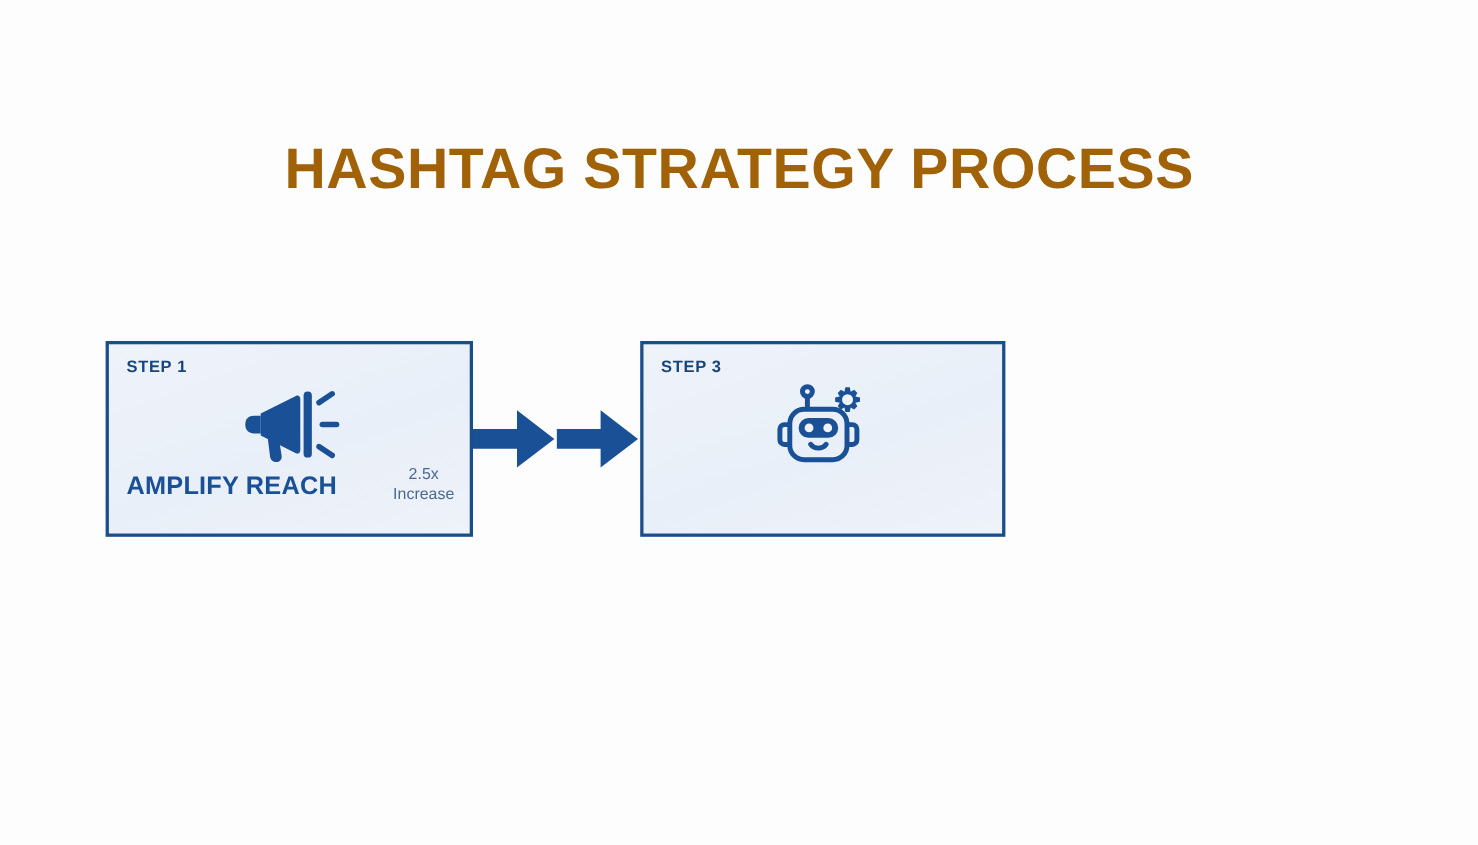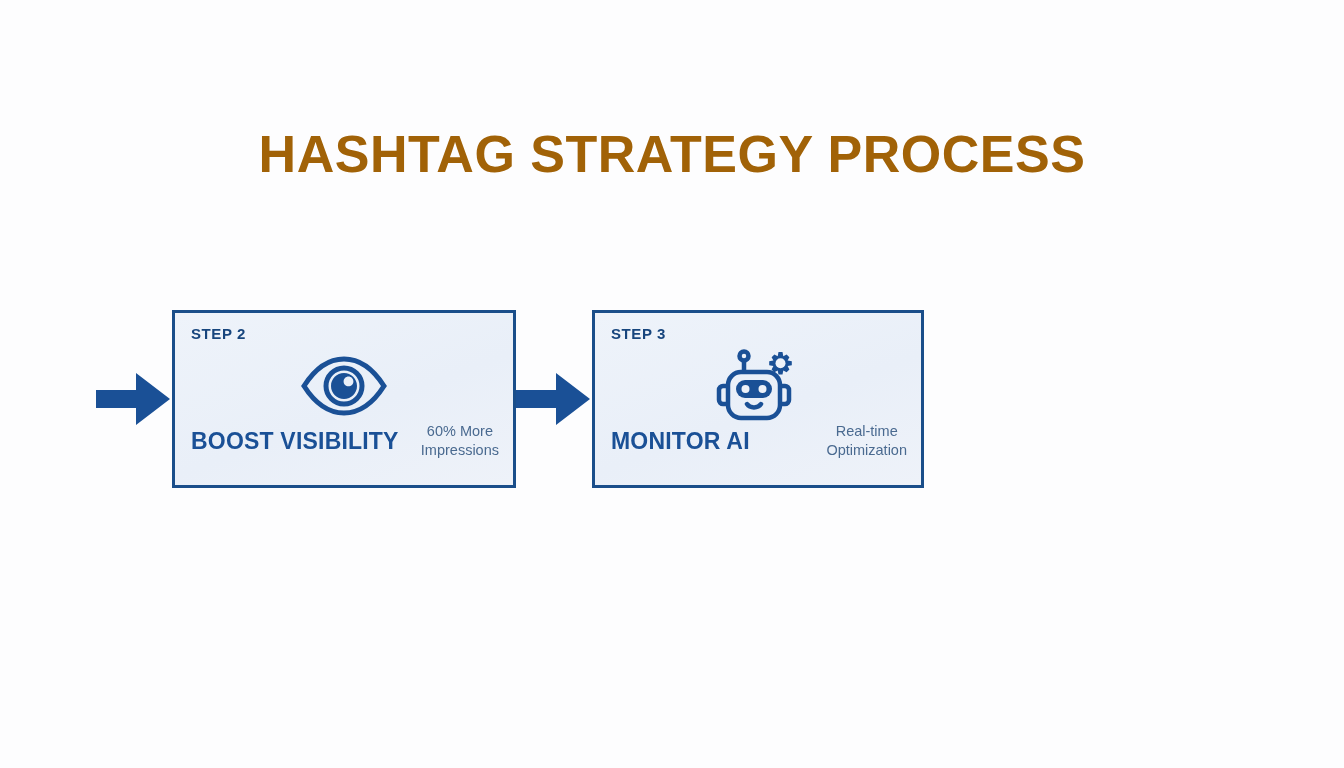--- a/index.html
+++ b/index.html
@@ -109,47 +109,54 @@
   }
   .connector svg { display: block; }
 </style>
 </head>
 <body>
 
 <div class="page-title">HASHTAG STRATEGY PROCESS</div>
 
 <div class="flow">
 
+  <div class="card card-1">
+    <div class="step-label">STEP 1</div>
+    <div class="icon-wrap">
+      <svg width="92" height="76" viewBox="0 0 92 76" fill="none">
+        <g fill="#1a5096">
+          <path d="M14 30 C9 30 6 33 6 38 C6 43 9 46 14 46 L20 46 L20 30 Z"></path>
+          <path d="M20 28 L52 12 C54 11 56 12 56 15 L56 61 C56 64 54 65 52 64 L20 48 Z"></path>
+          <path d="M26 47 L36 47 L39 66 C39.6 69.6 37.4 72 34 72 C31 72 29 70 28.5 67 Z"></path>
+          <rect x="59" y="8" width="7.5" height="60" rx="3.6"></rect>
+        </g>
+        <g stroke="#1a5096" stroke-width="5" stroke-linecap="round">
+          <line x1="73" y1="18" x2="85" y2="10"></line>
+          <line x1="76" y1="38" x2="89" y2="38"></line>
+          <line x1="73" y1="58" x2="85" y2="66"></line>
+        </g>
+      </svg>
+    </div>
+    <div class="card-footer">
+      <div class="card-title">AMPLIFY REACH</div>
+      <div class="card-stat">
+        <div>2.5x</div>
+        <div>Increase</div>
+      </div>
+    </div>
+  </div>
 
   <div class="connector">
     <span>
       <svg width="76" height="56" viewBox="0 0 76 56">
         <path d="M0 19 L40 19 L40 2 L74 28 L40 54 L40 37 L0 37 Z" fill="#1a5096"></path>
       </svg>
     </span>
   </div>
 
-  <div class="card card-2">
-    <div class="step-label">STEP 2</div>
-    <div class="icon-wrap">
-      <svg width="92" height="60" viewBox="0 0 92 60" fill="none">
-        <path d="M6 30 C20 8 34 3 46 3 C58 3 72 8 86 30 C72 52 58 57 46 57 C34 57 20 52 6 30 Z" stroke="#1a5096" stroke-width="5"></path>
-        <circle cx="46" cy="30" r="18" stroke="#1a5096" stroke-width="5"></circle>
-        <path d="M46 17 C53.2 17 59 22.8 59 30 C59 37.2 53.2 43 46 43 C38.8 43 33 37.2 33 30 C33 22.8 38.8 17 46 17 Z
-                 M50.5 20.5 C47.8 20.5 45.6 22.7 45.6 25.4 C45.6 28.1 47.8 30.3 50.5 30.3 C53.2 30.3 55.4 28.1 55.4 25.4 C55.4 22.7 53.2 20.5 50.5 20.5 Z" fill="#1a5096" fill-rule="evenodd"></path>
-      </svg>
-    </div>
-    <div class="card-footer">
-      <div class="card-title">BOOST VISIBILITY</div>
-      <div class="card-stat">
-        <div>60% More</div>
-        <div>Impressions</div>
-      </div>
-    </div>
-  </div>
 
   <div class="connector">
     <span>
       <svg width="76" height="56" viewBox="0 0 76 56">
         <path d="M0 19 L40 19 L40 2 L74 28 L40 54 L40 37 L0 37 Z" fill="#1a5096"></path>
       </svg>
     </span>
   </div>
 
   <div class="card card-3">
@@ -166,22 +173,15 @@
         </g>
         <rect x="21" y="34" width="36" height="18" rx="9" fill="#1a5096"></rect>
         <circle cx="30.5" cy="43" r="4" fill="#eef2f9"></circle>
         <circle cx="47.5" cy="43" r="4" fill="#eef2f9"></circle>
         <g fill="#1a5096">
           <path d="M63.5 6 L67.5 6 L68.3 10.2 L71.6 8.4 L74.4 11.2 L72.6 14.5 L76.8 15.3 L76.8 19.3 L72.6 20.1 L74.4 23.4 L71.6 26.2 L68.3 24.4 L67.5 28.6 L63.5 28.6 L62.7 24.4 L59.4 26.2 L56.6 23.4 L58.4 20.1 L54.2 19.3 L54.2 15.3 L58.4 14.5 L56.6 11.2 L59.4 8.4 L62.7 10.2 Z"></path>
         </g>
         <circle cx="65.5" cy="17.3" r="5" fill="#eef2f9"></circle>
       </svg>
     </div>
-    <div class="card-footer">
-      <div class="card-title">MONITOR AI</div>
-      <div class="card-stat">
-        <div>Real-time</div>
-        <div>Optimization</div>
-      </div>
-    </div>
   </div>
 
 </div>
 
 </body></html>

